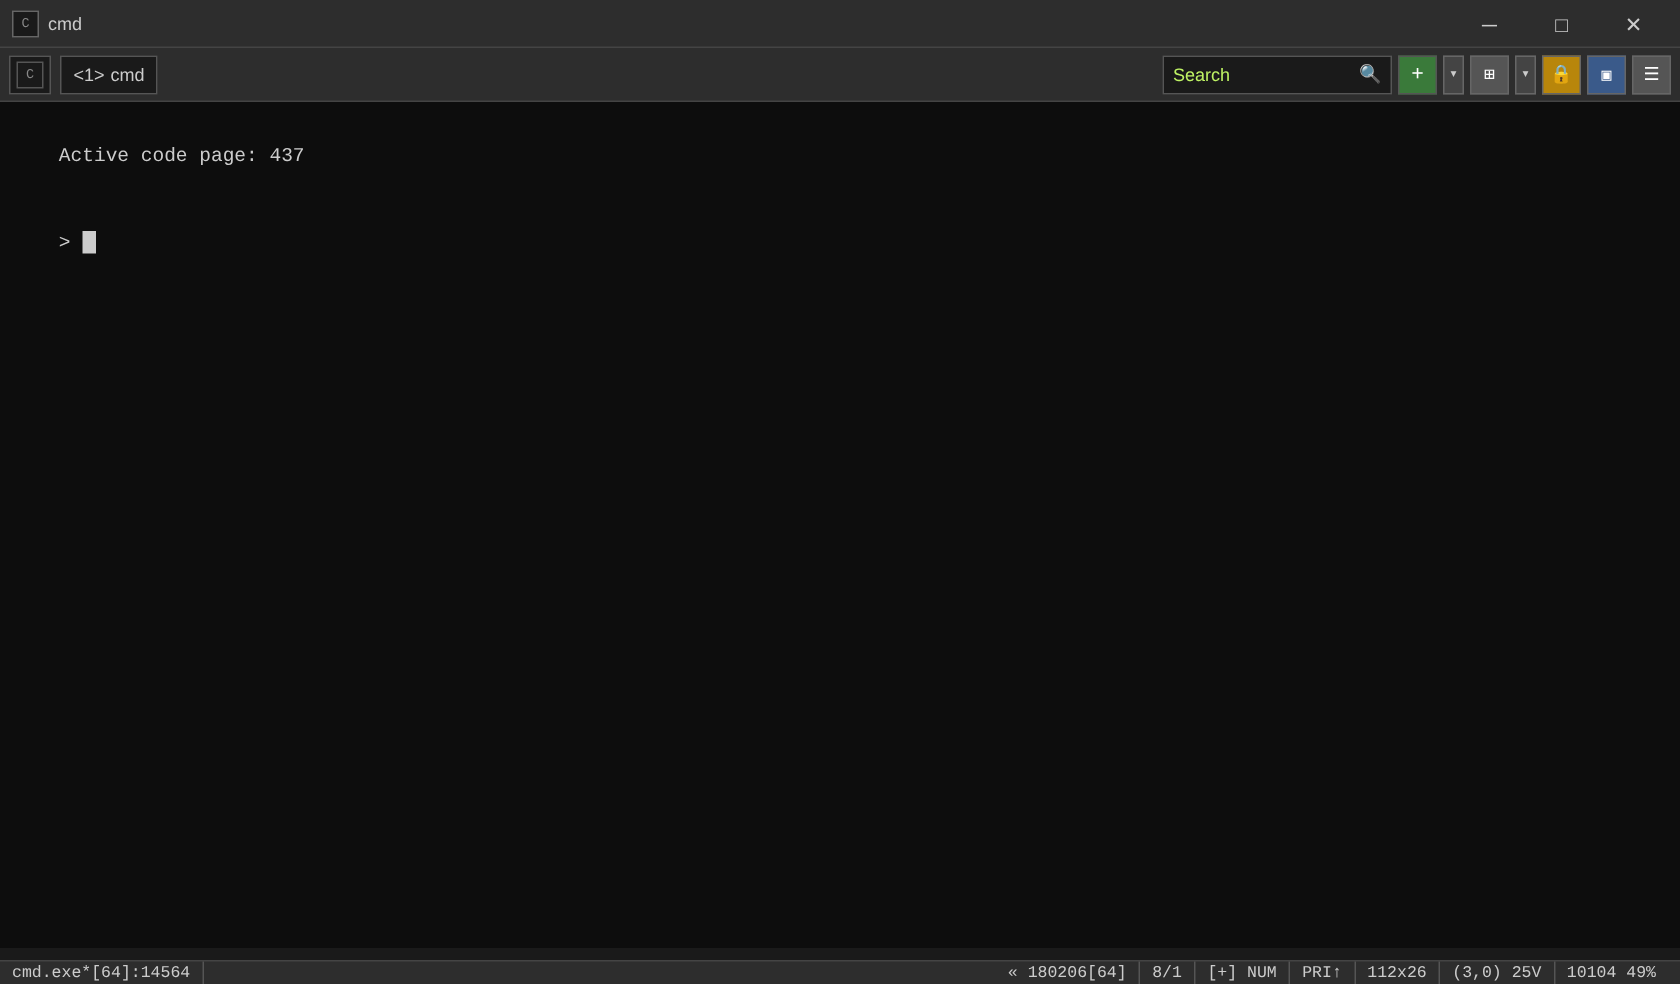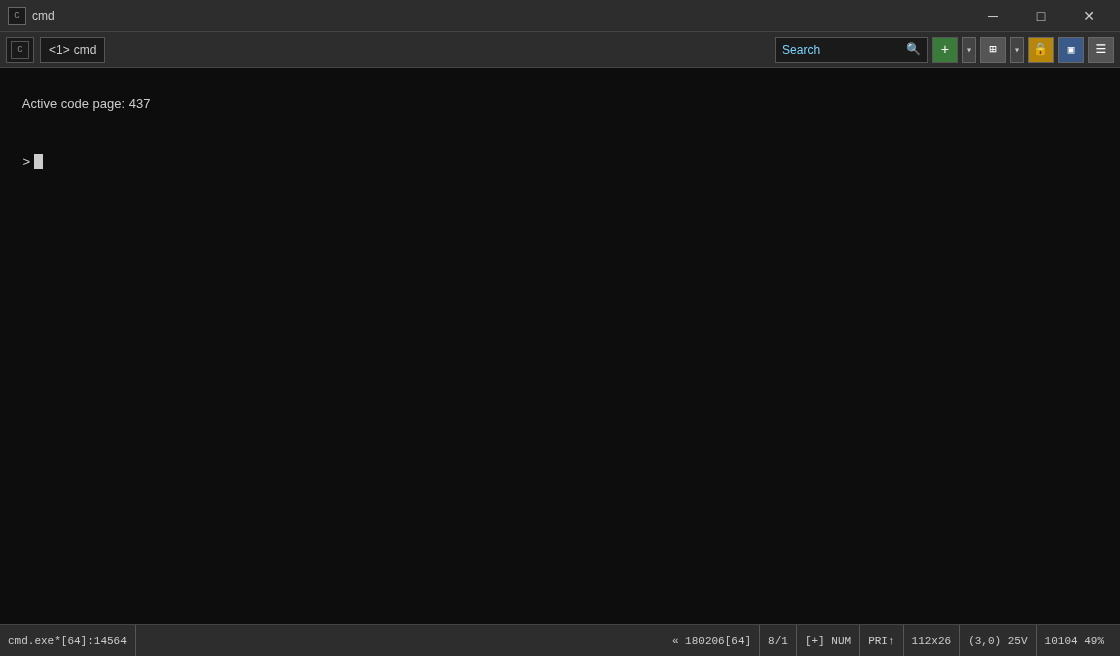--- a/index.html
+++ b/index.html
@@ -112,21 +112,21 @@
       align-items: center;
       background: #1a1a1a;
       border: 1px solid #555;
       height: 26px;
       padding: 0 6px;
       gap: 4px;
     }
     .search-input {
       background: transparent;
       border: none;
-      color: #7dd3fc;
+      color: #bef264;
       font-family: 'Segoe UI', Arial, sans-serif;
       font-size: 12px;
       outline: none;
       width: 120px;
     }
     .search-icon-btn {
       color: #888;
       font-size: 12px;
       cursor: pointer;
     }
@@ -192,21 +192,21 @@
     }
 
     
     .terminal-body {
       background: #0d0d0d;
       height: calc(656px - 32px - 36px - 24px);
       padding: 6px 8px;
       overflow: hidden;
     }
     .terminal-line {
-      font-family: Liberation Sans, sans-serif;
+      font-family: Liberation Mono, monospace;
       font-size: 13px;
       line-height: 1.5;
       white-space: pre;
     }
     .line-default { color: #cccccc; }
     .line-path { color: #8bc34a; }
     .line-prompt { color: #cccccc; }
 
     .cursor {
       display: inline-block;
@@ -218,21 +218,21 @@
     }
     @keyframes blink {
       50% { opacity: 0; }
     }
 
     
     .status-bar {
       display: flex;
       align-items: center;
       background: #2d2d2d;
-      height: 32px;
+      height: 16px;
       padding: 0 8px;
       border-top: 1px solid #444;
       position: absolute;
       bottom: 0;
       left: 0;
       right: 0;
     }
     .status-item {
       color: #cccccc;
       font-family: 'Consolas', 'Courier New', monospace;

